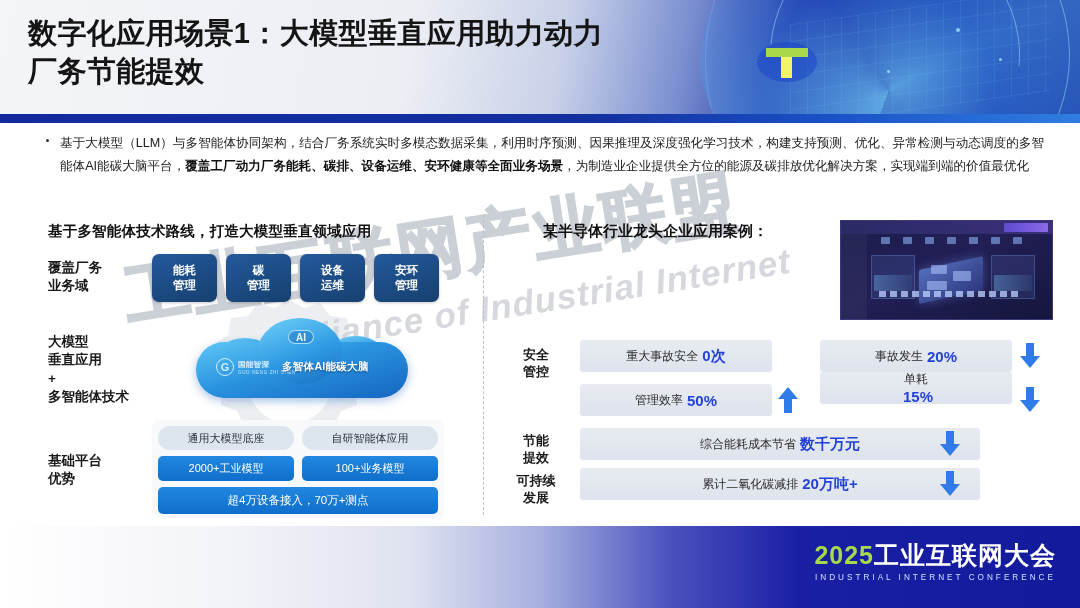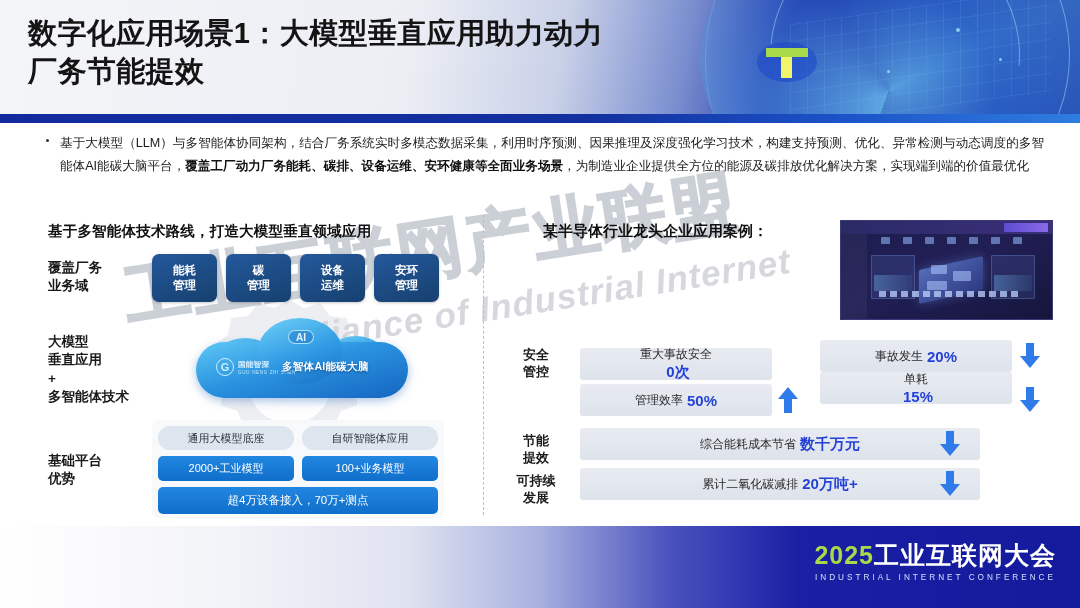--- a/index.html
+++ b/index.html
@@ -370,21 +370,21 @@
 
   <div id="metrics">
 
     <div class="m-rowlabel" style="top:6px;">安全
 管控</div>
     <div class="m-rowlabel" style="top:92px;">节能
 提效</div>
     <div class="m-rowlabel" style="top:132px;">可持续
 发展</div>
 
-    <div class="m-cell half" style="left:80px;top:8px;flex-direction:column;">
+    <div class="m-cell half" style="left:80px;top:0px;">
       <span>重大事故安全</span>
       <span class="hl">0次</span>
     </div>
     <div class="m-cell half" style="left:320px;top:0px;">
       <span>事故发生</span>
       <span class="hl">20%</span>
     </div>
     <div class="arrow down" style="left:520px;top:3px;">
       <div class="shaft"></div>
         <div class="head"></div>

